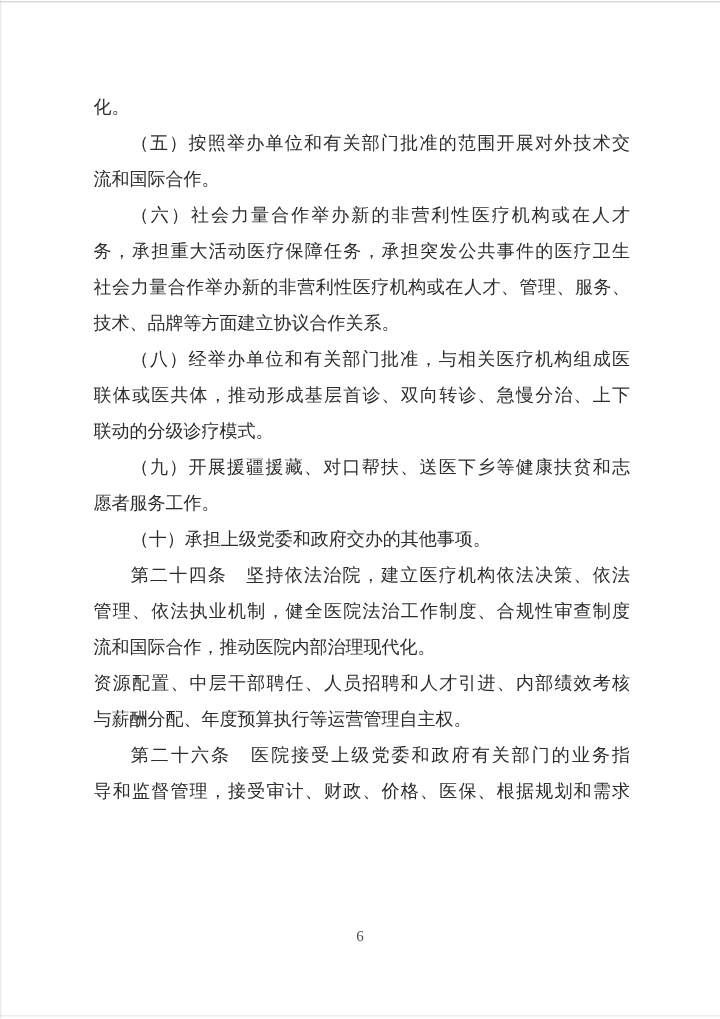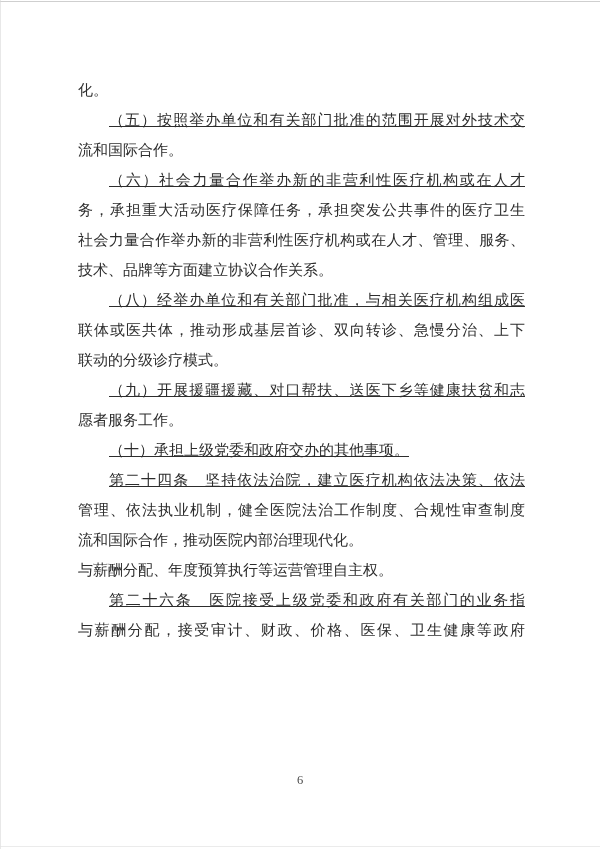--- a/index.html
+++ b/index.html
@@ -52,21 +52,20 @@
     text-align: justify;
     text-align-last: left;
     text-justify: inter-character;
     white-space: normal;
   }
   .line.fill {
     text-align-last: justify;
   }
   .line.indent {
     padding-left: 31px;
-    text-decoration: underline;
   }
   .pageno {
     position: absolute;
     top: 771px;
     left: 0;
     width: 100%;
     text-align: center;
     font-size: 12.5px;
     line-height: 18px;
     color: #4a4a4a;
@@ -91,19 +90,20 @@
       <div class="line">技术、品牌等方面建立协议合作关系。</div>
       <div class="line indent fill">（八）经举办单位和有关部门批准，与相关医疗机构组成医</div>
       <div class="line fill">联体或医共体，推动形成基层首诊、双向转诊、急慢分治、上下</div>
       <div class="line">联动的分级诊疗模式。</div>
       <div class="line indent fill">（九）开展援疆援藏、对口帮扶、送医下乡等健康扶贫和志</div>
       <div class="line">愿者服务工作。</div>
       <div class="line indent">（十）承担上级党委和政府交办的其他事项。</div>
       <div class="line indent fill">第二十四条　坚持依法治院，建立医疗机构依法决策、依法</div>
       <div class="line fill">管理、依法执业机制，健全医院法治工作制度、合规性审查制度</div>
       <div class="line">流和国际合作，推动医院内部治理现代化。</div>
+      <div class="line fill">资源配置、中层干部聘任、人员招聘和人才引进、内部绩效考核</div>
       <div class="line">与薪酬分配、年度预算执行等运营管理自主权。</div>
       <div class="line indent fill">第二十六条　医院接受上级党委和政府有关部门的业务指</div>
-      <div class="line fill">与薪酬分配，接受审计、财政、价格、医保、卫生健康等政府</div>
+      <div class="line fill">导和监督管理，接受审计、财政、价格、医保、根据规划和需求</div>
     </div>
 
   <div class="pageno">6</div>
 </div>
 
 </body></html>

